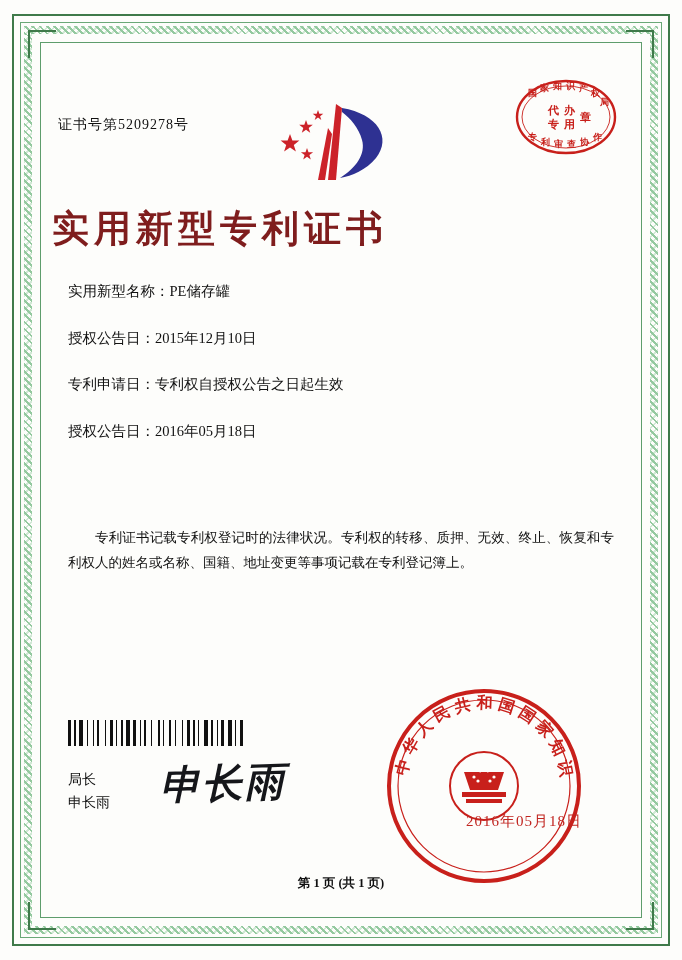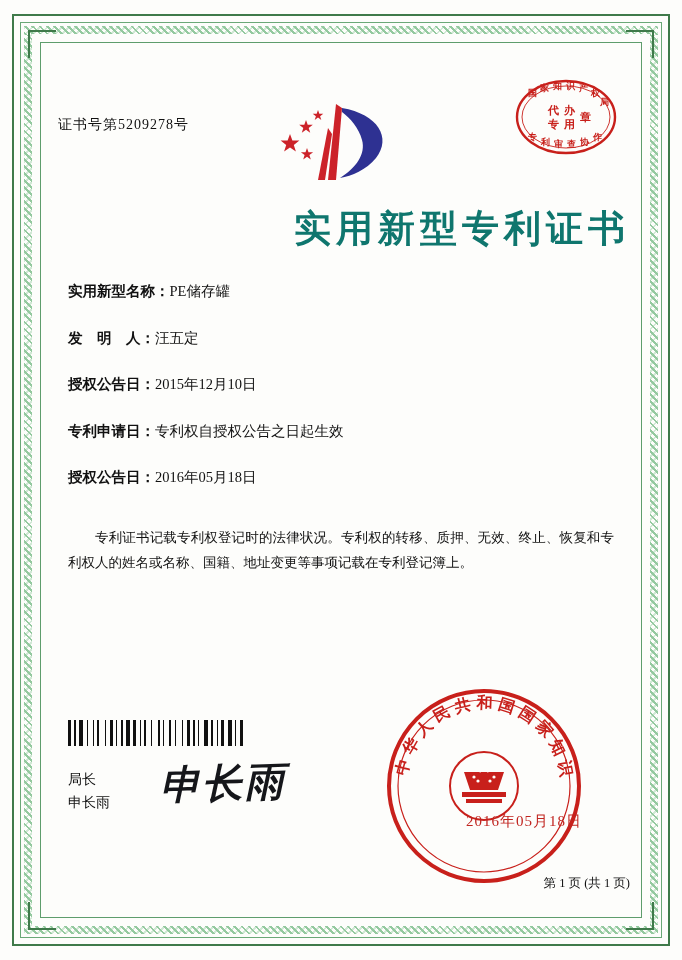--- a/index.html
+++ b/index.html
@@ -118,44 +118,43 @@
     top: 22px;
     width: 104px;
     height: 78px;
   }
 
   .title {
     position: absolute;
     left: 0;
     right: 0;
     top: 148px;
-    text-align: right;
+    text-align: left;
     font-size: 37px;
     font-weight: bold;
     letter-spacing: 5px;
-    color: #0f766e;
+    color: #7f1d1d;
     font-family: "DejaVu Serif", "Liberation Serif", serif;
   }
 
   .fields {
     position: absolute;
     left: 16px;
     right: 16px;
     top: 228px;
     font-size: 14.5px;
     line-height: 1;
     color: #111;
   }
   .field-row {
     margin-bottom: 32px;
     white-space: nowrap;
   }
   .field-label {
     display: inline-block;
-    font-weight: bold;
   }
   .field-value {
     display: inline-block;
   }
 
   .paragraphs {
     position: absolute;
     left: 16px;
     right: 16px;
     top: 470px;
@@ -224,23 +223,24 @@
     letter-spacing: 1px;
     white-space: nowrap;
     font-family: "Liberation Serif", serif;
   }
 
   .footer {
     position: absolute;
     left: 0;
     right: 0;
     bottom: 12px;
-    text-align: right;
+    text-align: center;
     font-size: 12.5px;
     color: #111;
+    font-weight: bold;
   }
 </style>
 </head>
 <body>
 
 <div class="page">
 
   <div class="frame-outer"></div>
   <div class="frame-guilloche"></div>
   <div class="frame-mid"></div>
@@ -300,23 +300,20 @@
       </svg>
     </div>
 
     <div class="title">实用新型专利证书</div>
 
     <div class="fields">
       <div class="field-row">
         <span class="field-label">实用新型名称：</span><span class="field-value">PE储存罐</span>
       </div>
       <div class="field-row">
-        <span class="field-label">发　明　人：</span><span class="field-value">汪五定</span>
-      </div>
-      <div class="field-row">
         <span class="field-label">授权公告日：</span><span class="field-value">2015年12月10日</span>
       </div>
       <div class="field-row">
         <span class="field-label">专利申请日：</span><span class="field-value">专利权自授权公告之日起生效</span>
       </div>
       <div class="field-row">
         <span class="field-label">授权公告日：</span><span class="field-value">2016年05月18日</span>
       </div>
     </div>
 

